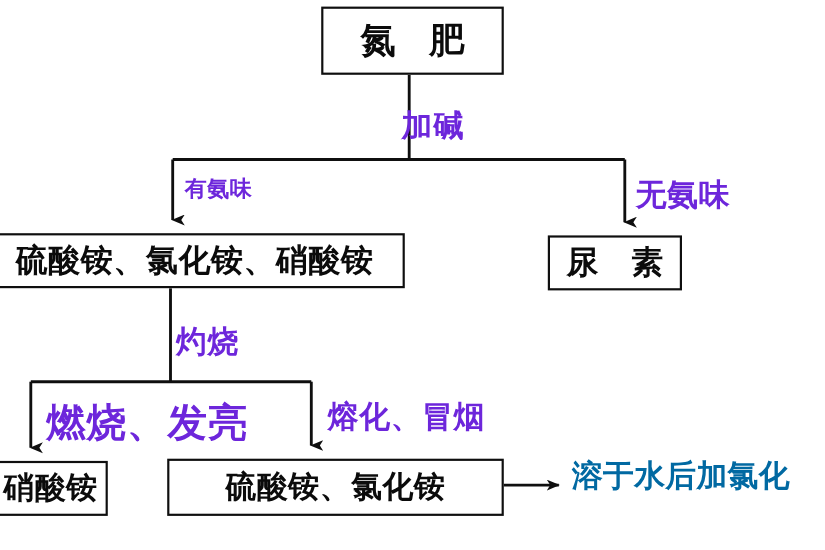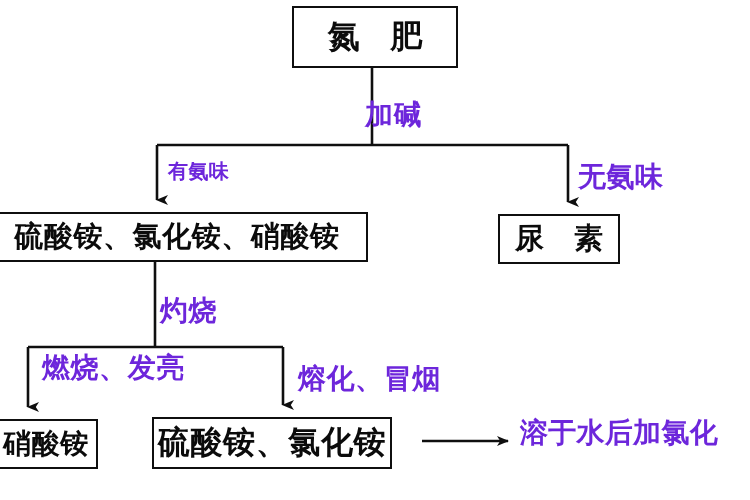--- a/index.html
+++ b/index.html
@@ -43,44 +43,44 @@
   .edge-label {
     position: absolute;
     color: #6d28d9;
     font-weight: 700;
     white-space: nowrap;
     letter-spacing: 0.02em;
     background: transparent;
   }
   .free-text {
     position: absolute;
-    color: #6d28d9;
+    color: #0369a1;
     font-weight: 700;
     white-space: nowrap;
     letter-spacing: 0.01em;
     line-height: 1.18;
   }
 
   
   #node-root        { left: 292px; top: 6px;   width: 166px; height: 62px;  font-size: 32px; }
   #node-ammonium-salts { left: -14px; top: 212px; width: 382px; height: 50px; font-size: 29px; }
   #node-urea        { left: 498px; top: 214px; width: 122px; height: 50px;  font-size: 29px; }
   #node-nitrate     { left: -16px; top: 419px; width: 114px; height: 50px;  font-size: 28px; }
-  #node-sulfate-chloride { left: 152px; top: 417px; width: 240px; height: 52px; font-size: 32px; }
+  #node-sulfate-chloride { left: 152px; top: 417px; width: 306px; height: 52px; font-size: 28px; }
 
   #node-root       > span { padding: 0 4px; letter-spacing: 0.30em; text-indent: 0.30em; }
   #node-urea       > span { letter-spacing: 0.34em; text-indent: 0.34em; }
   #node-nitrate    > span { padding-left: 10px; }
 
   
   #label-add-alkali     { left: 365px; top: 96px;  font-size: 28px; }
   #label-has-ammonia    { left: 168px; top: 158px; font-size: 20px; }
   #label-no-ammonia     { left: 578px; top: 158px; font-size: 28px; }
   #label-ignite         { left: 160px; top: 292px; font-size: 28px; }
-  #label-burn-glow      { left: 42px;  top: 349px; font-size: 28px; }
+  #label-burn-glow      { left: 42px;  top: 360px; font-size: 36px; }
   #label-melt-smoke     { left: 298px; top: 360px; font-size: 28px; }
 
   #text-white-precipitate { left: 520px; top: 416px; font-size: 28px; }
 </style>
 </head>
 <body>
 
 <div id="diagram-root">
 
   <svg id="diagram-svg" viewBox="0 0 750 500">

